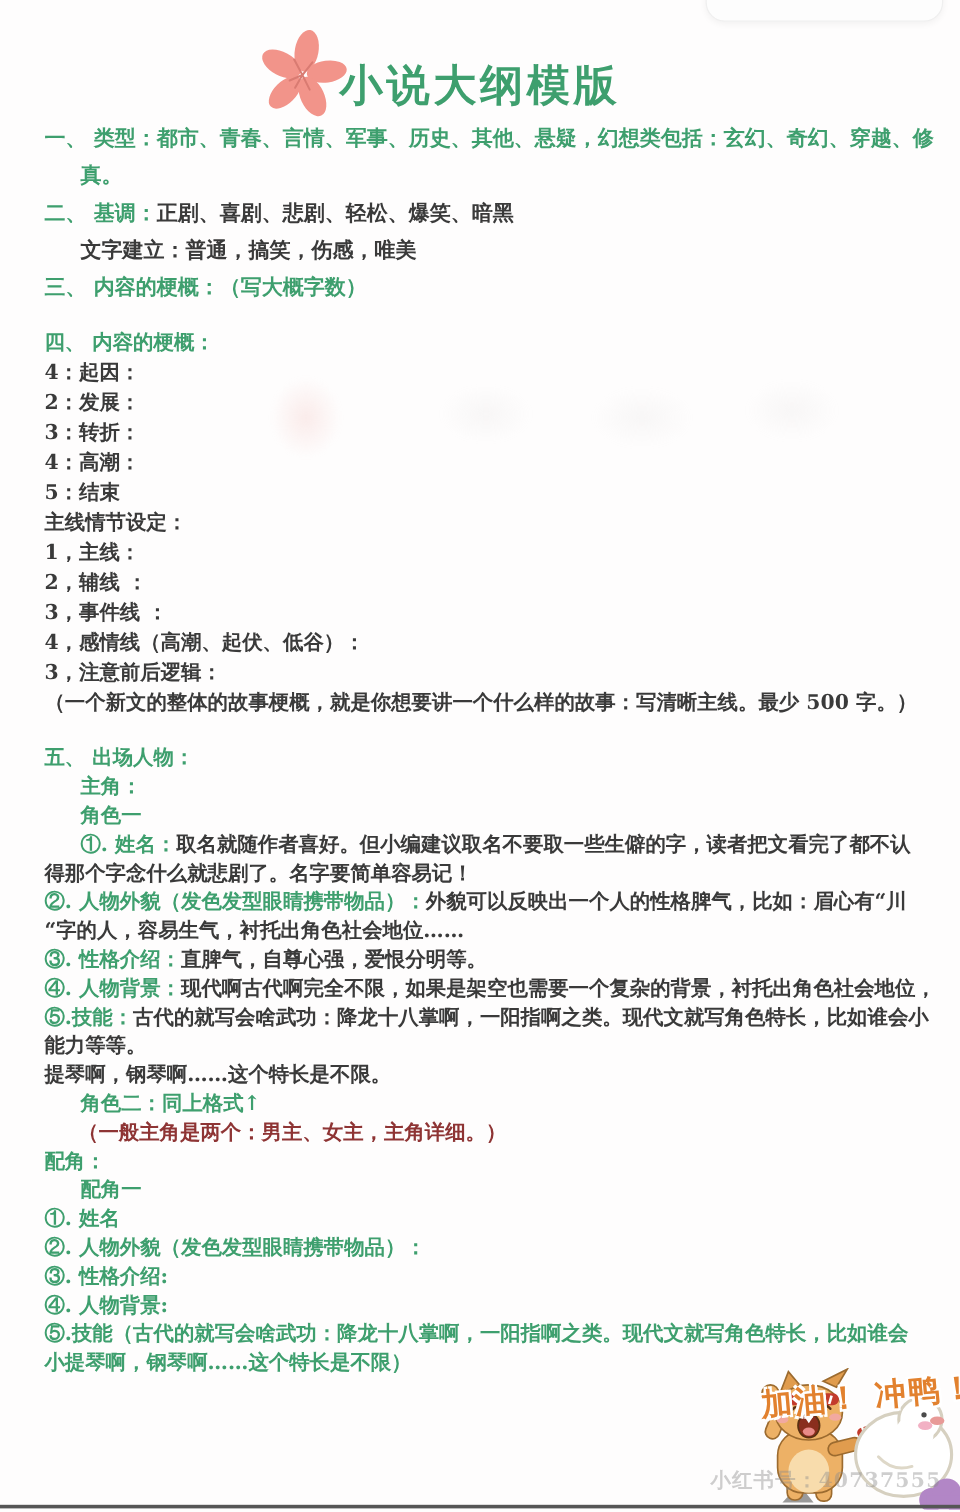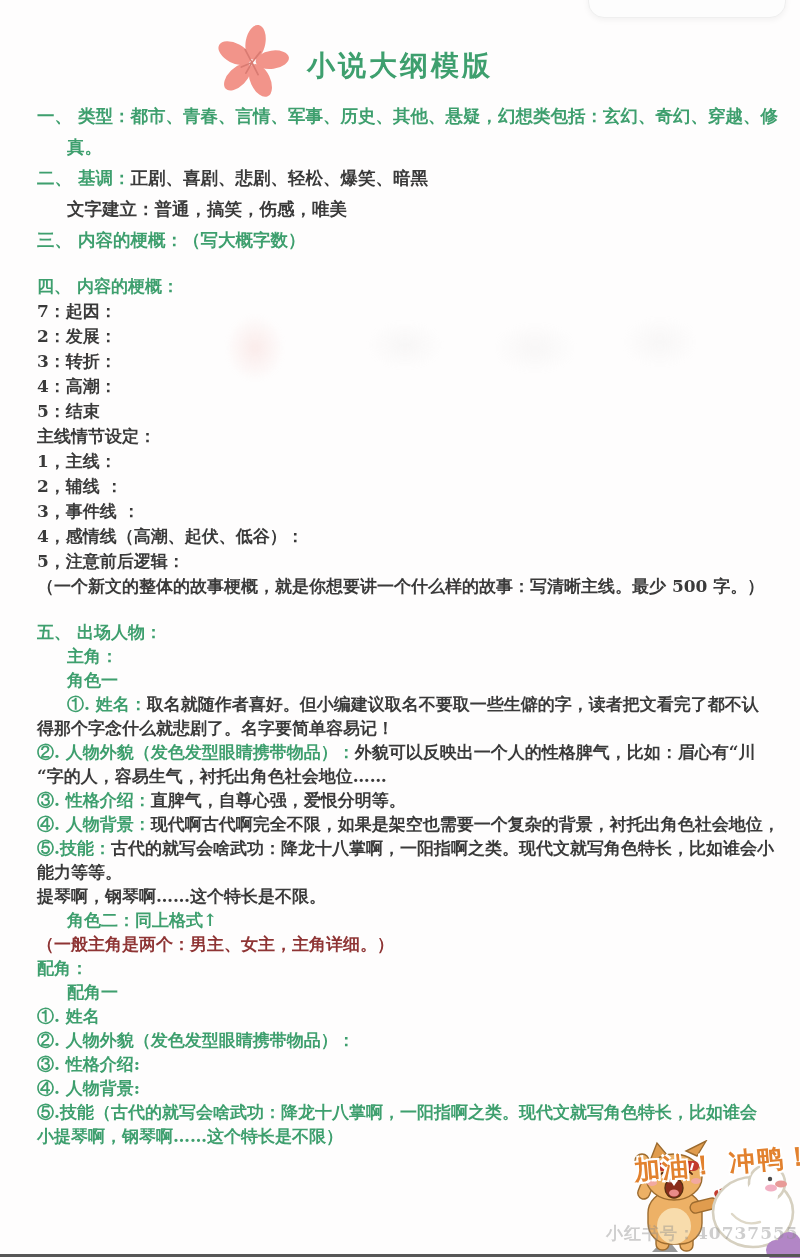--- a/index.html
+++ b/index.html
@@ -12,54 +12,54 @@
   }
   
   .top-tab{
     position:absolute;left:588px;top:-20px;width:196px;height:36px;
     background:#fdfdfd;border:1px solid #efefef;border-radius:16px;
     box-shadow:0 2px 6px rgba(0,0,0,0.05);
   }
   .flower{position:absolute;left:214px;top:20px;width:76px;height:82px;}
   .title{
     position:absolute;top:47px;left:0;width:100%;margin:0;
-    text-align:center;font-size:28px;letter-spacing:3px;
+    text-align:center;font-size:36px;letter-spacing:3px;
     color:var(--green);font-weight:700;
   }
   main{position:absolute;top:101px;left:37px;right:10px;}
   .line{margin:0;white-space:nowrap;font-weight:700;}
   .b1 .line{line-height:31px;font-size:17.5px;}
   .b2{margin-top:18px;}
   .b2 .line{line-height:25px;font-size:17px;}
   .b3{margin-top:21px;}
   .b3 .line{line-height:24px;font-size:17px;}
   .ind1{padding-left:30px;}
   .green{color:var(--green);}
   .black{color:var(--text);}
-  .maroon{color:var(--maroon);}
+  .maroon{color:var(--maroon);margin-left:28px;}
   
   .wm-center{
     position:absolute;left:205px;top:300px;width:520px;height:95px;
     background:
       radial-gradient(ellipse 42px 48px at 50px 48px, rgba(243,196,192,0.30), transparent 70%),
       radial-gradient(ellipse 55px 34px at 200px 45px, rgba(210,208,208,0.14), transparent 70%),
       radial-gradient(ellipse 60px 36px at 330px 48px, rgba(210,208,208,0.14), transparent 70%),
       radial-gradient(ellipse 55px 36px at 455px 42px, rgba(210,208,208,0.14), transparent 70%);
     filter:blur(2px);
     pointer-events:none;
   }
   .cheer{
     position:absolute;left:634px;top:1146px;z-index:4;
     font-size:26px;letter-spacing:2px;white-space:nowrap;
     color:var(--orange);transform:rotate(-5deg);
     text-shadow:-2px -2px 0 #fff,2px -2px 0 #fff,-2px 2px 0 #fff,2px 2px 0 #fff;
   }
   .sticker{position:absolute;left:600px;top:1140px;width:200px;height:118px;z-index:3;}
   .wm-bottom{
-    position:absolute;left:606px;top:1222px;z-index:5;
+    position:absolute;left:592px;top:1222px;z-index:5;
     font-size:17px;letter-spacing:1px;color:#8d8d8d;opacity:0.42;white-space:nowrap;
   }
   .bottom-line{
     position:absolute;left:0;bottom:3px;width:100%;height:3px;background:#565656;z-index:6;
   }
 </style>
 </head>
 <body>
 
 <div class="page">
@@ -82,31 +82,31 @@
   <main>
       <div class="block b1">
         <p class="line"><span class="green">一、 类型：都市、青春、言情、军事、历史、其他、悬疑，幻想类包括：玄幻、奇幻、穿越、修</span></p>
         <p class="line ind1"><span class="green">真。</span></p>
         <p class="line"><span class="green">二、 基调：</span><span class="black">正剧、喜剧、悲剧、轻松、爆笑、暗黑</span></p>
         <p class="line ind1"><span class="black">文字建立：普通，搞笑，伤感，唯美</span></p>
         <p class="line"><span class="green">三、 内容的梗概：（写大概字数）</span></p>
       </div>
       <div class="block b2">
         <p class="line"><span class="green">四、 内容的梗概：</span></p>
-        <p class="line"><span class="black">7：起因：</span></p>
+        <p class="line"><span class="black">4：起因：</span></p>
         <p class="line"><span class="black">2：发展：</span></p>
         <p class="line"><span class="black">3：转折：</span></p>
         <p class="line"><span class="black">4：高潮：</span></p>
         <p class="line"><span class="black">5：结束</span></p>
         <p class="line"><span class="black">主线情节设定：</span></p>
         <p class="line"><span class="black">1，主线：</span></p>
         <p class="line"><span class="black">2，辅线 ：</span></p>
         <p class="line"><span class="black">3，事件线 ：</span></p>
         <p class="line"><span class="black">4，感情线（高潮、起伏、低谷）：</span></p>
-        <p class="line"><span class="black">5，注意前后逻辑：</span></p>
+        <p class="line"><span class="black">3，注意前后逻辑：</span></p>
         <p class="line"><span class="black">（一个新文的整体的故事梗概，就是你想要讲一个什么样的故事：写清晰主线。最少 500 字。）</span></p>
       </div>
       <div class="block b3">
         <p class="line"><span class="green">五、 出场人物：</span></p>
         <p class="line ind1"><span class="green">主角：</span></p>
         <p class="line ind1"><span class="green">角色一</span></p>
         <p class="line ind1"><span class="green">①. 姓名：</span><span class="black">取名就随作者喜好。但小编建议取名不要取一些生僻的字，读者把文看完了都不认</span></p>
         <p class="line"><span class="black">得那个字念什么就悲剧了。名字要简单容易记！</span></p>
         <p class="line"><span class="green">②. 人物外貌（发色发型眼睛携带物品）：</span><span class="black">外貌可以反映出一个人的性格脾气，比如：眉心有“川</span></p>
         <p class="line"><span class="black">“字的人，容易生气，衬托出角色社会地位……</span></p>

